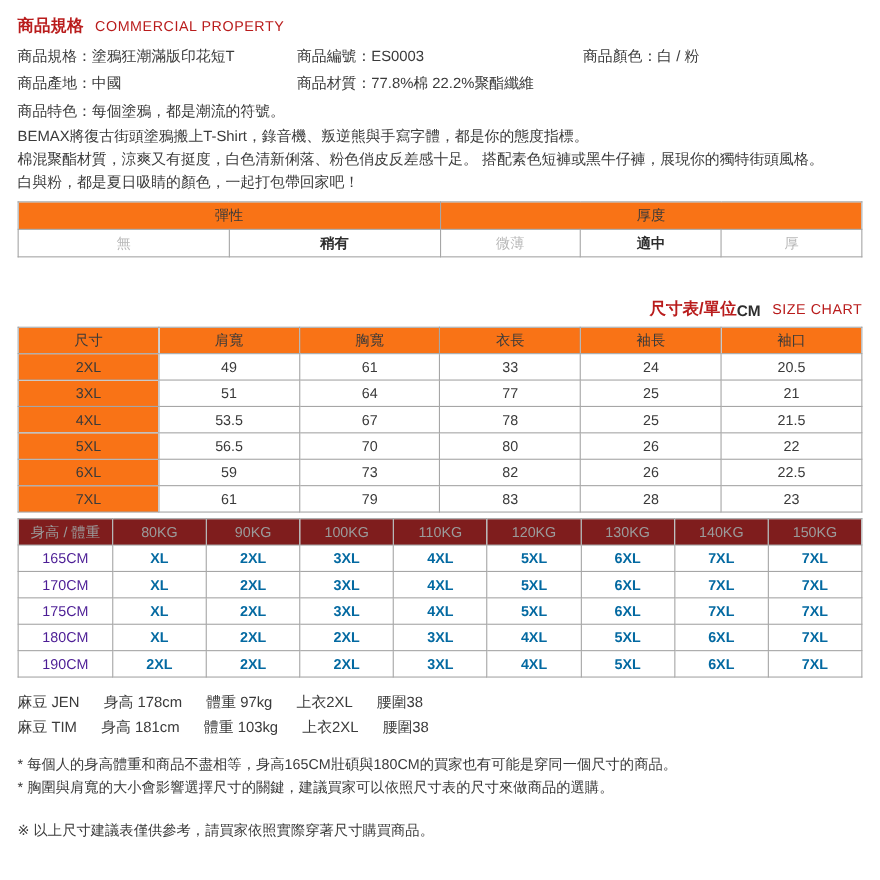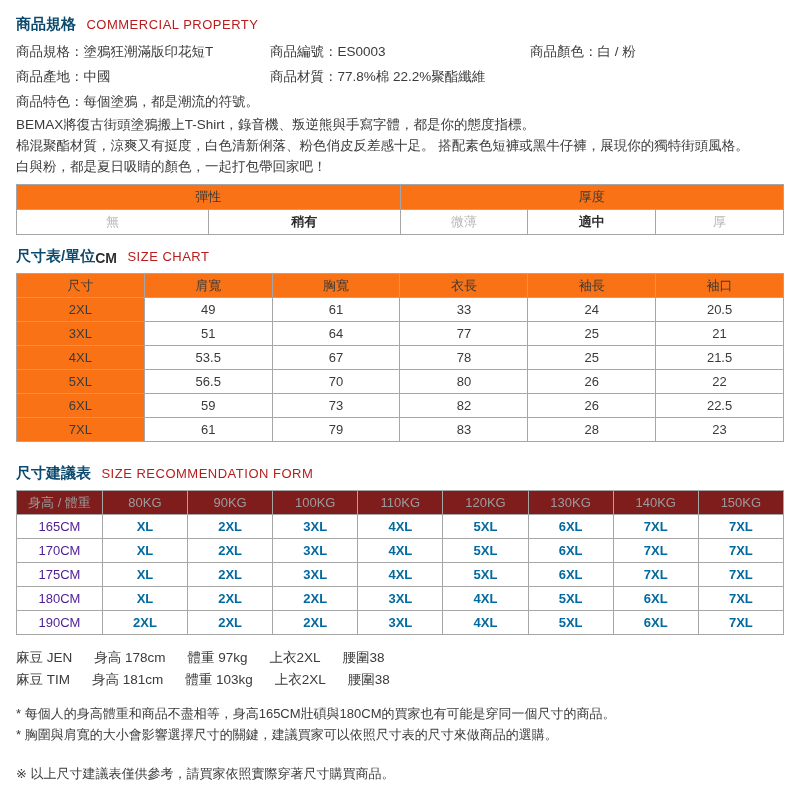--- a/index.html
+++ b/index.html
@@ -6,42 +6,42 @@
   html,body { margin:0; padding:0; }
   body {
     width:800px; height:800px; overflow:hidden;
     background:#ffffff; color:#3a3a3a;
     font-family:"Liberation Sans","DejaVu Sans",sans-serif;
   }
   .page { padding:13px 16px 0 16px; }
 
   
   .sec-head { line-height:22px; margin-bottom:3px; white-space:nowrap; }
-  .sec-title { font-size:15px; font-weight:bold; color:#0c4a6e; }
+  .sec-title { font-size:15px; font-weight:bold; color:#b91c1c; }
   .sec-unit { font-size:14px; font-weight:600; color:#2e2e2e; position:relative; top:2px; }
   .sec-sub { font-size:13px; color:#b91c1c; margin-left:6px; letter-spacing:.5px; }
 
   
   .info-row { display:flex; font-size:13.5px; line-height:25px; }
   .col-a { width:254px; }
   .col-b { width:260px; }
   .col-c { flex:1; }
   .desc { font-size:13.5px; line-height:21px; }
 
   
   table { width:768px; border-collapse:collapse; table-layout:fixed; font-size:13px; }
   td, th { border:1px solid #a6a6a6; text-align:center; height:24px; padding:0 2px;
            font-weight:normal; overflow:hidden; white-space:nowrap; }
   .hdr td, .hdr th, .rowhead { background:#f97316; color:#3a3a3a; }
   .attr-table { margin-top:7px; }
   .attr-table td { height:25px; }
   .opt-off { color:#b8b8b8; }
   .opt-on  { color:#2e2e2e; font-weight:bold; }
 
-  .mt-chart { margin-top:10px; }
+  .mt-chart { margin-top:35px;text-align:right; }
   .mt-table { margin-top:5px; }
   .mt-reco  { margin-top:20px; }
 
   .reco-table .hdr th { background:#7f1d1d; color:#9b9b9b; }
   .reco-table .rowhead { background:#ffffff; color:#4c1d95; }
   .reco-table td.val { font-weight:600; color:#0369a1; }
 
   
   .models { margin-top:12px; font-size:13.5px; line-height:22px; }
   .models span { margin-right:22px; }
@@ -171,24 +171,20 @@
       <td class="rowhead">7XL</td>
       <td>61</td>
       <td>79</td>
       <td>83</td>
       <td>28</td>
       <td>23</td>
     </tr>
   </tbody>
     </table>
 
-  <div class="sec-head mt-reco">
-    <span class="sec-title">尺寸建議表</span>
-    <span class="sec-sub">SIZE RECOMMENDATION FORM</span>
-  </div>
 
   <table class="mt-table reco-table">
     <colgroup>
         <col style="width:11.2%">
         <col>
         <col>
         <col>
         <col>
         <col>
         <col>

